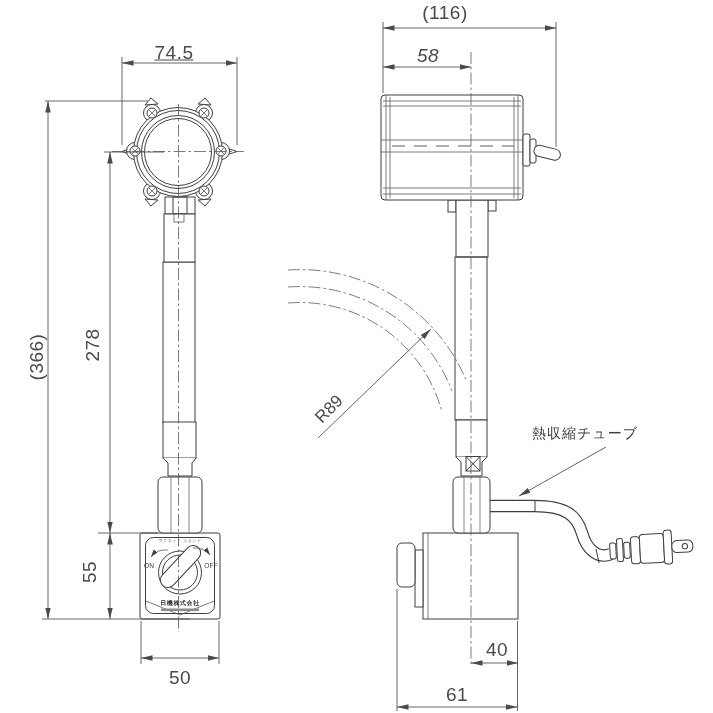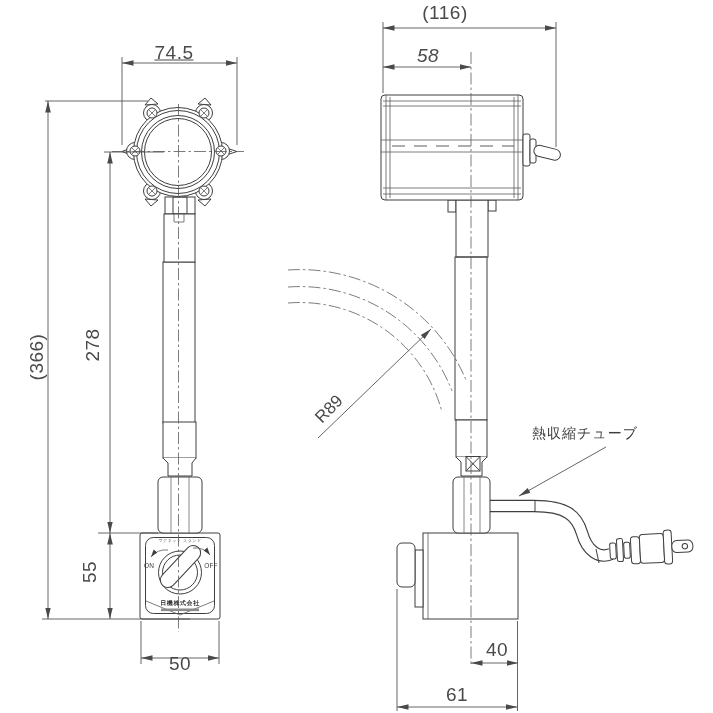--- a/index.html
+++ b/index.html
@@ -224,21 +224,21 @@
     </g>
   </g>
 </svg>
 
 <div class="lbl dim" style="left:174px; top:52px;text-decoration:underline;">74.5</div>
 <div class="lbl dim" style="left:445px; top:12px;">(116)</div>
 <div class="lbl dim" style="left:428px; top:55px;font-style:italic;">58</div>
 <div class="lbl dim rot" style="left:36px;  top:357px;">(366)</div>
 <div class="lbl dim rot" style="left:92px;  top:345px;">278</div>
 <div class="lbl dim rot" style="left:89px;  top:572px;">55</div>
-<div class="lbl dim" style="left:180px; top:663px;">50</div>
+<div class="lbl dim" style="left:180px; top:677px;">50</div>
 <div class="lbl dim" style="left:497px; top:649px;">40</div>
 <div class="lbl dim" style="left:457px; top:694px;">61</div>
 <div class="lbl rot46" style="left:329px; top:409px;">R89</div>
 <div class="lbl jp" style="left:585px; top:433px;">熱収縮チューブ</div>
 
 <div class="lbl t4" style="left:180px; top:541px;">マグネット スタンド</div>
 <div class="lbl t6" style="left:149px; top:566px;">ON</div>
 <div class="lbl t6" style="left:211px; top:566px;">OFF</div>
 <div class="lbl t6b" style="left:180px; top:603px;">日機株式会社</div>
 

